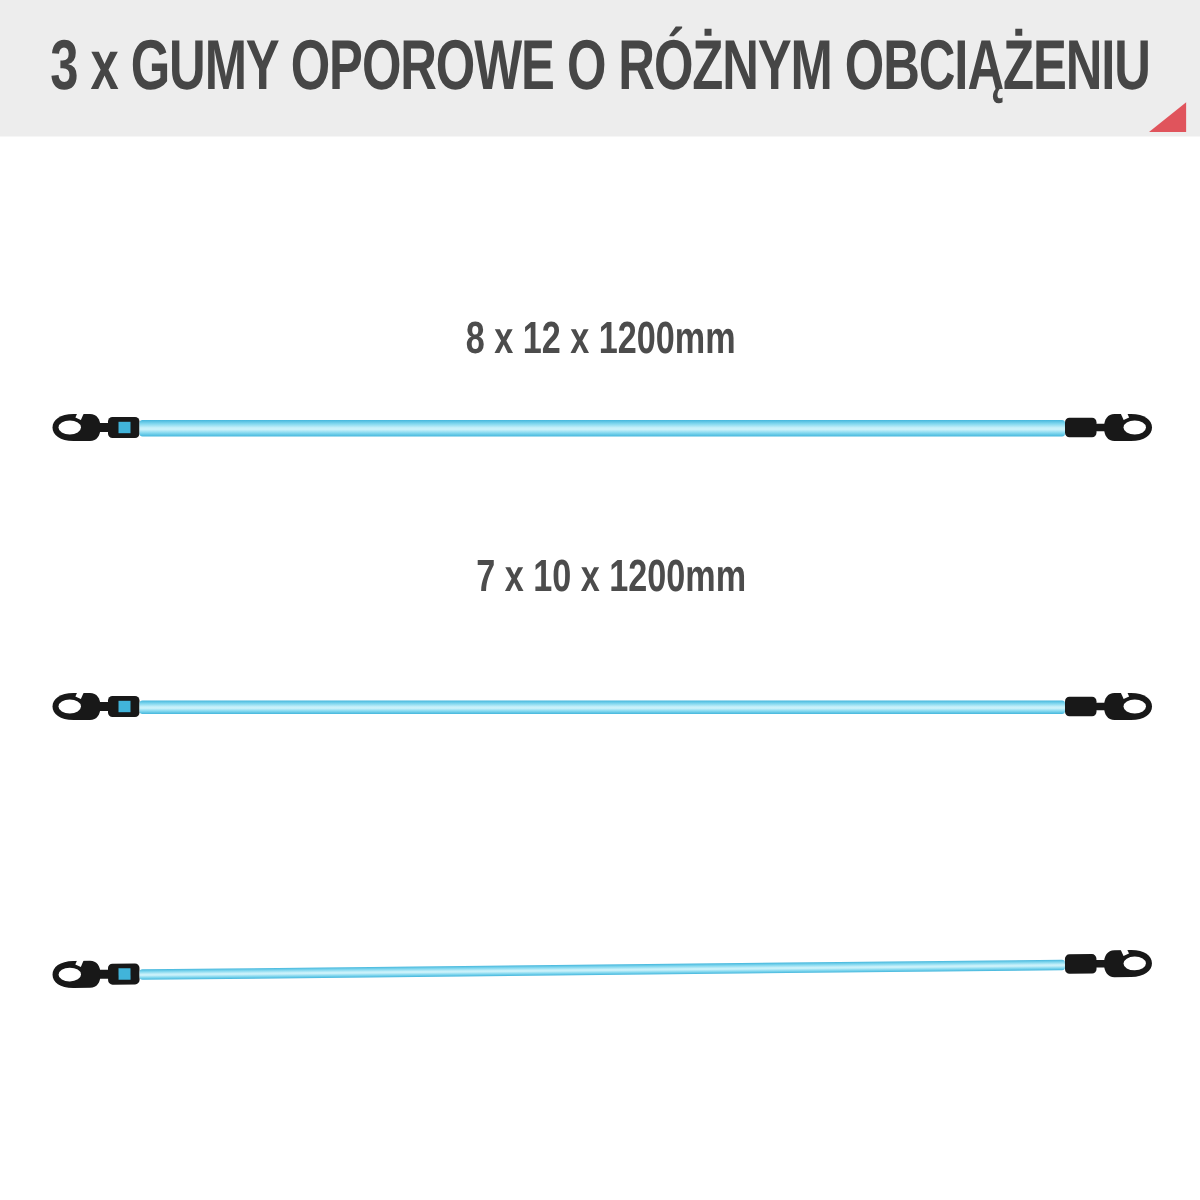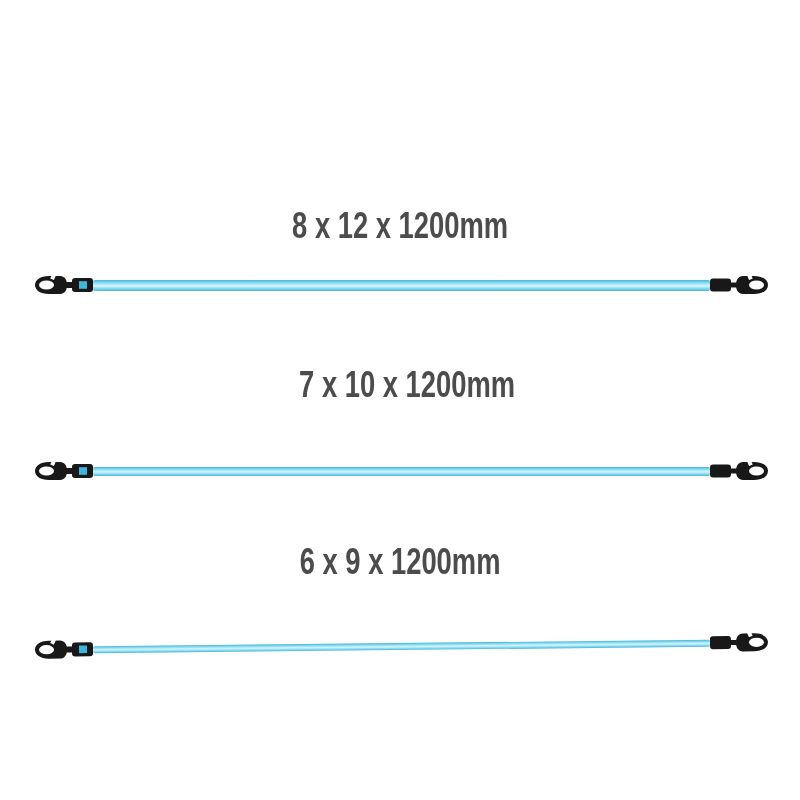--- a/index.html
+++ b/index.html
@@ -41,21 +41,21 @@
     height: 20px;
     background: var(--accent-red, #e0545c);
     clip-path: polygon(100% 0, 100% 100%, 0 100%);
   }
 
   
   .band-label {
     position: absolute;
     left: 0; right: 0;
     text-align: center;
-    font-size: 36px;
+    font-size: 30px;
     line-height: 32px;
     font-weight: 700;
     color: var(--label-text, #4c4c4c);
     white-space: nowrap;
   }
   .band-label > span {
     display: inline-block;
     transform: scaleX(0.76);
     transform-origin: 50% 50%;
     letter-spacing: 0px;
@@ -95,20 +95,24 @@
   }
   .row-1 .cord { height: 11px; }
   .row-2 .cord { height: 9px; }
   .row-3 .cord { height: 7px; }
 </style>
 </head>
 <body>
 
 <div class="page">
 
+  <div class="header">
+    <div class="title">3 x GUMY OPOROWE O RÓŻNYM OBCIĄŻENIU</div>
+    <div class="accent-triangle"></div>
+  </div>
 
   <div class="band-label label-1">
     <span>8 x 12 x 1200mm</span>
   </div>
   <div class="band-row row-1">
     <svg class="hook" width="62" height="26" viewBox="0 0 62 26">
       <path d="M16 4 C7 4 2 8 2 13 C2 18 7 22 16 22 L27 22 C31.5 22 34 18.5 34 13 C34 7.5 31.5 4 27 4 Z" style="fill:var(--hook-black,#181818)"></path>
       <ellipse cx="13.5" cy="13" rx="7.5" ry="4.6" style="fill:var(--page-bg,#fff)"></ellipse>
       <rect x="18.5" y="0.5" width="4" height="7" transform="rotate(24 20.5 4)" style="fill:var(--page-bg,#fff)"></rect>
       <rect x="33" y="10" width="7" height="6" style="fill:var(--hook-black,#181818)"></rect>
@@ -144,23 +148,20 @@
       <g transform="translate(62 0) scale(-1 1)">
         <path d="M16 4 C7 4 2 8 2 13 C2 18 7 22 16 22 L27 22 C31.5 22 34 18.5 34 13 C34 7.5 31.5 4 27 4 Z" style="fill:var(--hook-black,#181818)"></path>
         <ellipse cx="13.5" cy="13" rx="7.5" ry="4.6" style="fill:var(--page-bg,#fff)"></ellipse>
         <rect x="18.5" y="0.5" width="4" height="7" transform="rotate(24 20.5 4)" style="fill:var(--page-bg,#fff)"></rect>
         <rect x="32" y="10.5" width="8" height="5" style="fill:var(--hook-black,#181818)"></rect>
         <rect x="39" y="6.5" width="21" height="13" rx="3" style="fill:var(--hook-black,#181818)"></rect>
       </g>
     </svg>
   </div>
 
-  <div class="band-label label-3">
-    <span>6 x 9 x 1200mm</span>
-  </div>
   <div class="band-row row-3">
     <svg class="hook" width="62" height="26" viewBox="0 0 62 26">
       <path d="M16 4 C7 4 2 8 2 13 C2 18 7 22 16 22 L27 22 C31.5 22 34 18.5 34 13 C34 7.5 31.5 4 27 4 Z" style="fill:var(--hook-black,#181818)"></path>
       <ellipse cx="13.5" cy="13" rx="7.5" ry="4.6" style="fill:var(--page-bg,#fff)"></ellipse>
       <rect x="18.5" y="0.5" width="4" height="7" transform="rotate(24 20.5 4)" style="fill:var(--page-bg,#fff)"></rect>
       <rect x="33" y="10" width="7" height="6" style="fill:var(--hook-black,#181818)"></rect>
       <rect x="39" y="6" width="21" height="14" rx="3" style="fill:var(--hook-black,#181818)"></rect>
       <rect x="46" y="9.2" width="8" height="7.6" style="fill:var(--clip-window-blue,#41b4da)"></rect>
     </svg>
     <div class="cord"></div>

